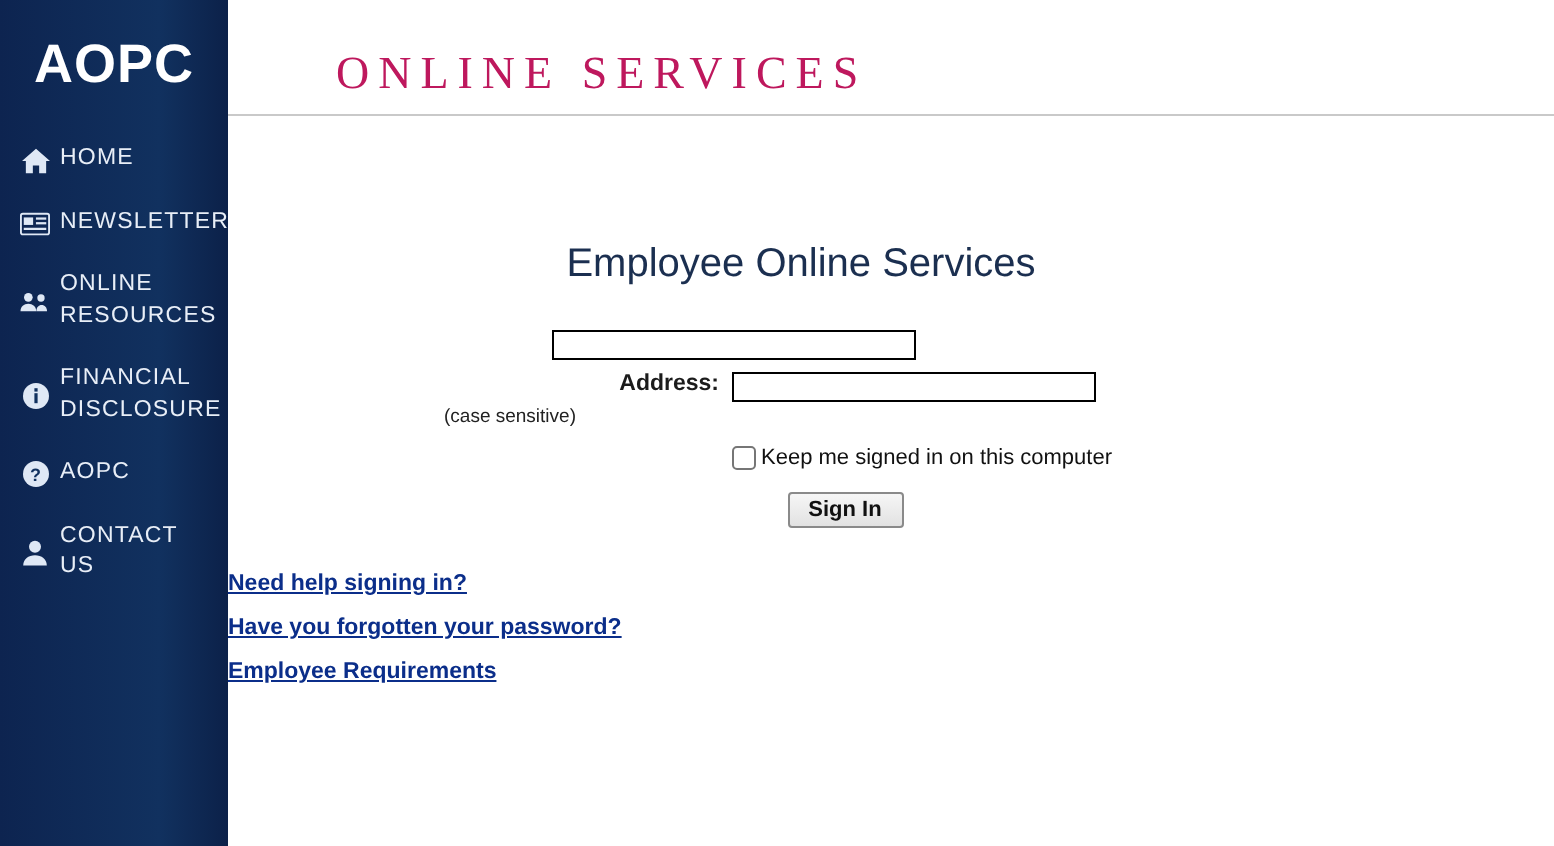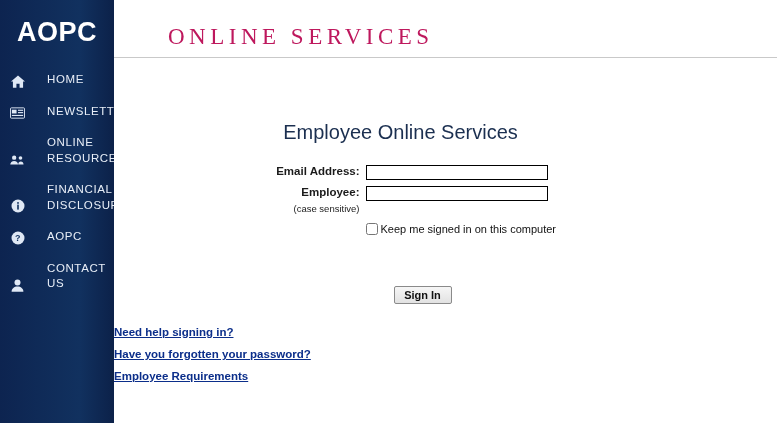--- a/index.html
+++ b/index.html
@@ -37,22 +37,22 @@
     font-weight: bold;
     letter-spacing: 0.5px;
     font-family: Liberation Sans, sans-serif;
   }
   .nav {
     margin-top: 6px;
     padding: 0;
   }
   .nav-item {
     display: flex;
-    align-items: flex-end;
-    gap: 22px;
+    align-items: center;
+    gap: 5px;
     padding: 8px 6px 8px 10px;
     color: #e8eef7;
     font-size: 11.5px;
     letter-spacing: 0.6px;
     cursor: pointer;
     line-height: 1.35;
   }
   .nav-icon {
     width: 15px;
     min-width: 15px;
@@ -140,21 +140,20 @@
   }
   .case-note {
     width: 180px;
     text-align: right;
     padding-right: 6px;
     font-size: 9.5px;
     color: #222;
   }
   .note-row {
     display: flex;
-    justify-content: center;
     margin-top: -1px;
   }
   .note-spacer { width: 250px; }
 
   .keepme-row {
     display: flex;
     justify-content: center;
     align-items: flex-end;
     margin-top: 9px;
   }
@@ -170,21 +169,21 @@
     margin: 0 3px 0 0;
     width: 12px; height: 12px;
   }
 
   .signin-row {
     display: flex;
     justify-content: center;
     margin-top: 11px;
   }
   .signin-left { width: 180px; }
-  .signin-right { width: 250px; display: flex; margin-top: 40px; }
+  .signin-right { width: 250px; display: flex; }
   .signin-btn {
     width: 58px;
     height: 18px;
     font-size: 11px;
     font-weight: bold;
     color: #111;
     background: linear-gradient(to bottom, #f6f6f6 0%, #e2e2e2 100%);
     border: 1px solid #8a8a8a;
     border-radius: 2px;
     margin-left: 28px;
@@ -290,28 +289,27 @@
   <div class="header">
     <div class="hdr-line2">ONLINE SERVICES</div>
   </div>
 
   <div class="main">
     <div class="page-title">Employee Online Services</div>
 
     <div class="form">
 
       <div class="form-row">
-        <div class="form-label">Email Address:</div>
         <div class="form-field">
           <input type="text" value="" style="">
         </div>
       </div>
 
       <div class="form-row">
-        <div class="form-label">Employee:</div>
+        <div class="form-label">Address:</div>
         <div class="form-field">
           <input type="password" value="" style="">
         </div>
       </div>
 
       <div class="note-row">
         <div class="case-note">(case sensitive)</div>
         <div class="note-spacer"></div>
       </div>
 

